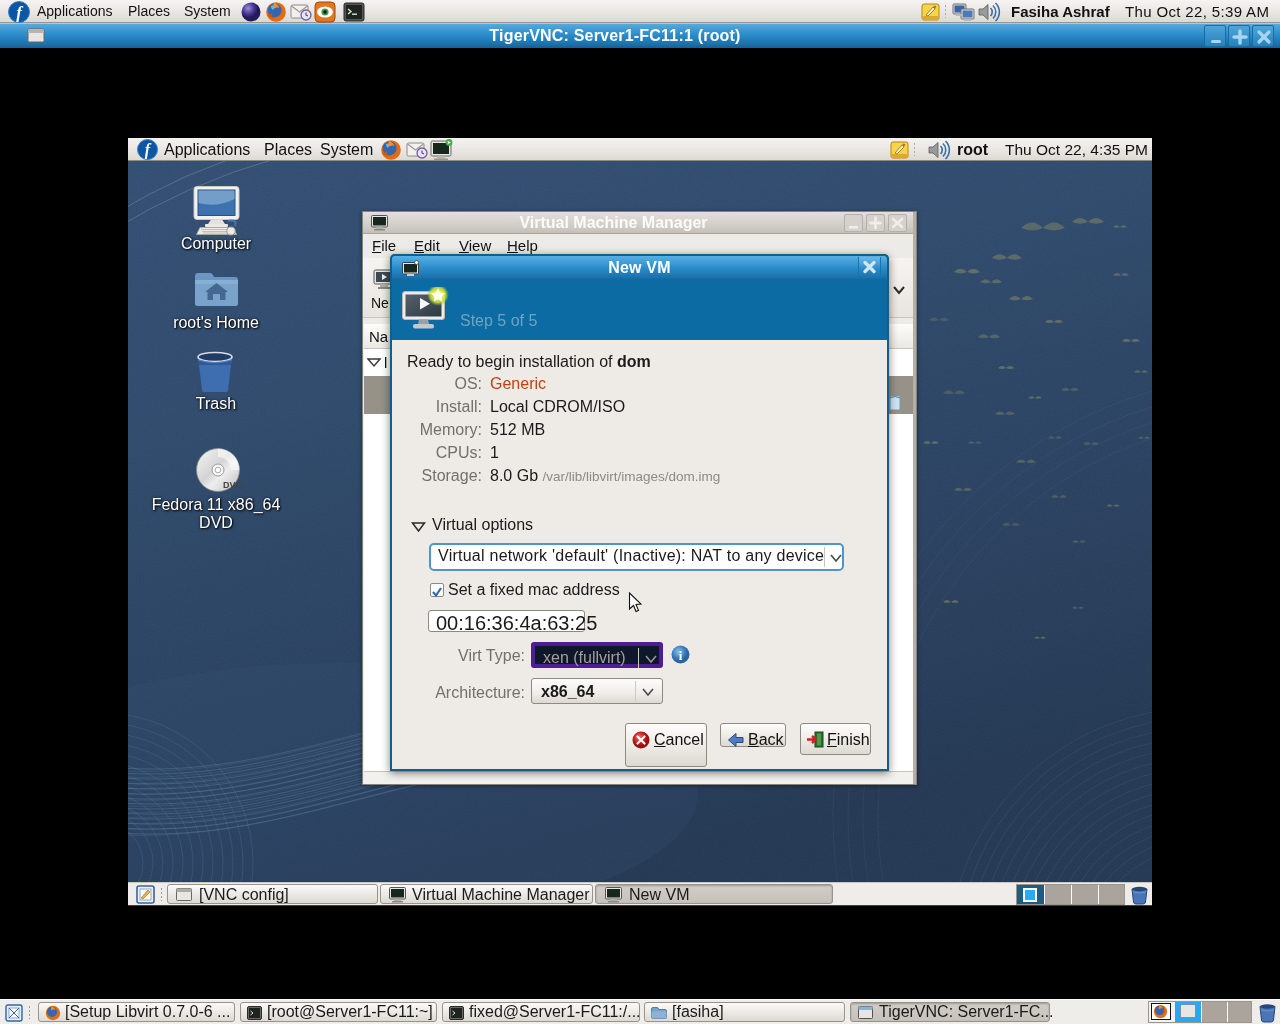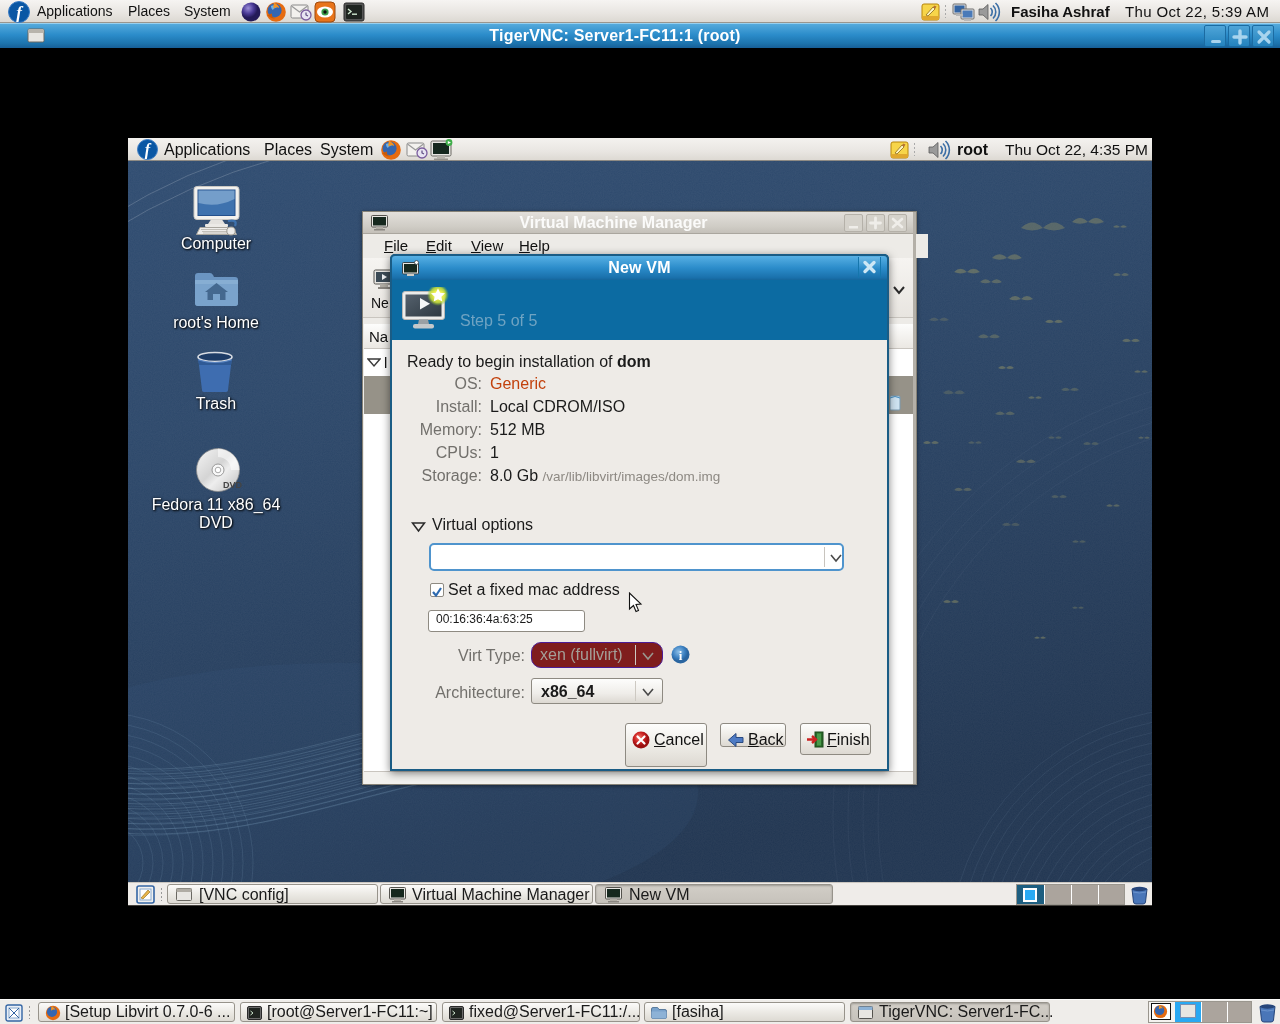--- a/index.html
+++ b/index.html
@@ -31,21 +31,21 @@
   background:linear-gradient(#fcfbfa,#eceae5 50%,#dddad3); font-size:16px; color:#1a1a1a;padding-left:7px; }
 .htask-btn .lbl { position:absolute; top:0px; white-space:nowrap; }
 
 .dlabel { color:#fff; font-size:16px; text-align:center; text-shadow:1px 1px 2px rgba(0,0,0,.95), 0 0 3px rgba(0,0,0,.7); white-space:nowrap; }
 
 #vmm { left:234px; top:73px; width:555px; height:574px; background:#edebe7;
   border:1px solid #878378; box-shadow:0 1px 4px rgba(0,0,0,.45); }
 #vmm-title { left:0; top:0; width:100%; height:22px;
   background:linear-gradient(#e3e0db,#cfccc5 70%,#c4c0b9); border-bottom:1px solid #aaa69e; }
 #vmm-title .t { left:-26px; width:100%; text-align:center; top:2px; font-size:16px; font-weight:bold; color:#fbfbfa; }
-#vmm-menu { left:0; top:22px; width:100%; height:24px; background:#edebe7; font-size:15px; color:#111;margin-left:12px; }
+#vmm-menu { left:0; top:22px; width:100%; height:24px; background:#edebe7; font-size:15px; color:#111; }
 #vmm-menu span { position:absolute; top:3px; }
 #dlg { left:262px; top:116px; width:499px; height:517px; background:#eeebe7;
   border:2px solid #1a5c85; border-radius:5px 5px 0 0; box-shadow:0 2px 8px rgba(0,0,0,.5); }
 #dlg-title { left:-2px; top:-2px; width:499px; height:26px; border-radius:5px 5px 0 0;
   background:linear-gradient(#57b0e4,#2b8cca 50%,#1a71ac 90%,#15669c); border:2px solid #1a5c85; border-bottom:none; }
 #dlg-title .t { width:100%; text-align:center; top:3px; font-size:16px; letter-spacing:0.2px; font-weight:bold; color:#fff; }
 #dlg-head { left:0; top:24px; width:495px; height:60px; background:#0c6ba2; }
 .fld-lbl { font-size:16px; color:#72706c; text-align:right; }
 .combo { border:1px solid #8e8a82; border-radius:3px; background:linear-gradient(#fdfdfc,#efede9 60%,#dcd8d1);font-weight:bold; }
 .btn { border:1px solid #8e8a82; border-radius:3px; background:linear-gradient(#fdfdfc,#f0eee9 45%,#ddd9d2); font-size:16px; color:#111; }
@@ -458,39 +458,40 @@
     <div class="abs" style="left:98px;top:165px;font-size:16px;color:#1a1a1a">512 MB</div>
     <div class="abs fld-lbl" style="left:0px;top:188px;width:90px">CPUs:</div>
     <div class="abs" style="left:98px;top:188px;font-size:16px;color:#1a1a1a">1</div>
     <div class="abs fld-lbl" style="left:0px;top:211px;width:90px">Storage:</div>
     <div class="abs" style="left:98px;top:211px;font-size:16px;color:#1a1a1a">8.0 Gb <span style="font-size:13.5px;color:#8d8983">/var/lib/libvirt/images/dom.img</span></div>
     <svg class="abs" style="left:19px;top:265px" width="15" height="12">
         <path d="M1.5 2 L13.5 2 L7.5 10 Z" fill="none" stroke="#2a2a2a" stroke-width="1.5"></path>
       </svg>
     <div class="abs" style="left:40px;top:260px;font-size:16px;color:#1a1a1a">Virtual options</div>
     <div class="abs" style="left:37px;top:287px;width:415px;height:28px;background:#fff;border:2px solid #4f94cd;border-radius:5px">
+      <span class="abs" style="left:7px;top:2px;font-size:16px;letter-spacing:0.25px;color:#1a1a1a;white-space:nowrap">Virtual network 'default' (Inactive): NAT to any device</span>
       <div class="abs" style="left:393px;top:2px;width:1px;height:20px;background:#c8c4be"></div>
       <svg class="abs" style="left:398px;top:8px" width="14" height="10">
           <path d="M2 2 L7 8 L12 2" fill="none" stroke="#4a4a4a" stroke-width="1.6"></path>
         </svg>
     </div>
     <div class="abs" style="left:38px;top:327px;width:14px;height:14px;background:#fff;border:1px solid #8e8a82;border-radius:2px">
       <svg width="12" height="12">
           <path d="M2 6 L5 9.5 L10 2" fill="none" stroke="#2d6ab0" stroke-width="2.2"></path>
         </svg>
     </div>
     <div class="abs" style="left:56px;top:325px;font-size:16px;color:#1a1a1a">Set a fixed mac address</div>
     <svg class="abs" style="left:236px;top:336px" width="15" height="24">
         <path d="M1.5 1 L1.5 17 L5.5 13.5 L8 19.5 L10.5 18.4 L8 12.5 L13 12 Z" fill="#fff" stroke="#111" stroke-width="1.1"></path>
       </svg>
     <div class="abs" style="left:36px;top:354px;width:157px;height:22px;background:#fff;border:1px solid #8e8a82;border-radius:3px">
-      <span class="abs" style="left:7px;top:1px;font-size:12px;color:#1a1a1a">00:16:36:4a:63:25</span>
+      <span class="abs" style="left:7px;top:1px;font-size:20px;color:#1a1a1a">00:16:36:4a:63:25</span>
     </div>
     <div class="abs fld-lbl" style="left:0px;top:391px;width:133px">Virt Type:</div>
-    <div class="abs" style="left:139px;top:386px;width:132px;height:26px;background:#7f1d1d;border:1px solid #4c1d95;border-radius:10px">
+    <div class="abs" style="left:139px;top:386px;width:132px;height:26px;background:#0f172a;border:4px solid #4c1d95;border-radius:3px">
       <span class="abs" style="left:8px;top:3px;font-size:16px;color:#a49f98">xen (fullvirt)</span>
       <div class="abs" style="left:103px;top:2px;width:1px;height:20px;background:#cdc9c2"></div>
       <svg class="abs" style="left:109px;top:8px" width="14" height="10">
           <path d="M2 2 L7 8 L12 2" fill="none" stroke="#9a968e" stroke-width="1.6"></path>
         </svg>
     </div>
     <svg class="abs" style="left:279px;top:389px" width="19" height="19">
         <defs>
           <radialGradient id="ig" cx="40%" cy="35%">
             <stop offset="0%" stop-color="#8ec0e8"></stop>

